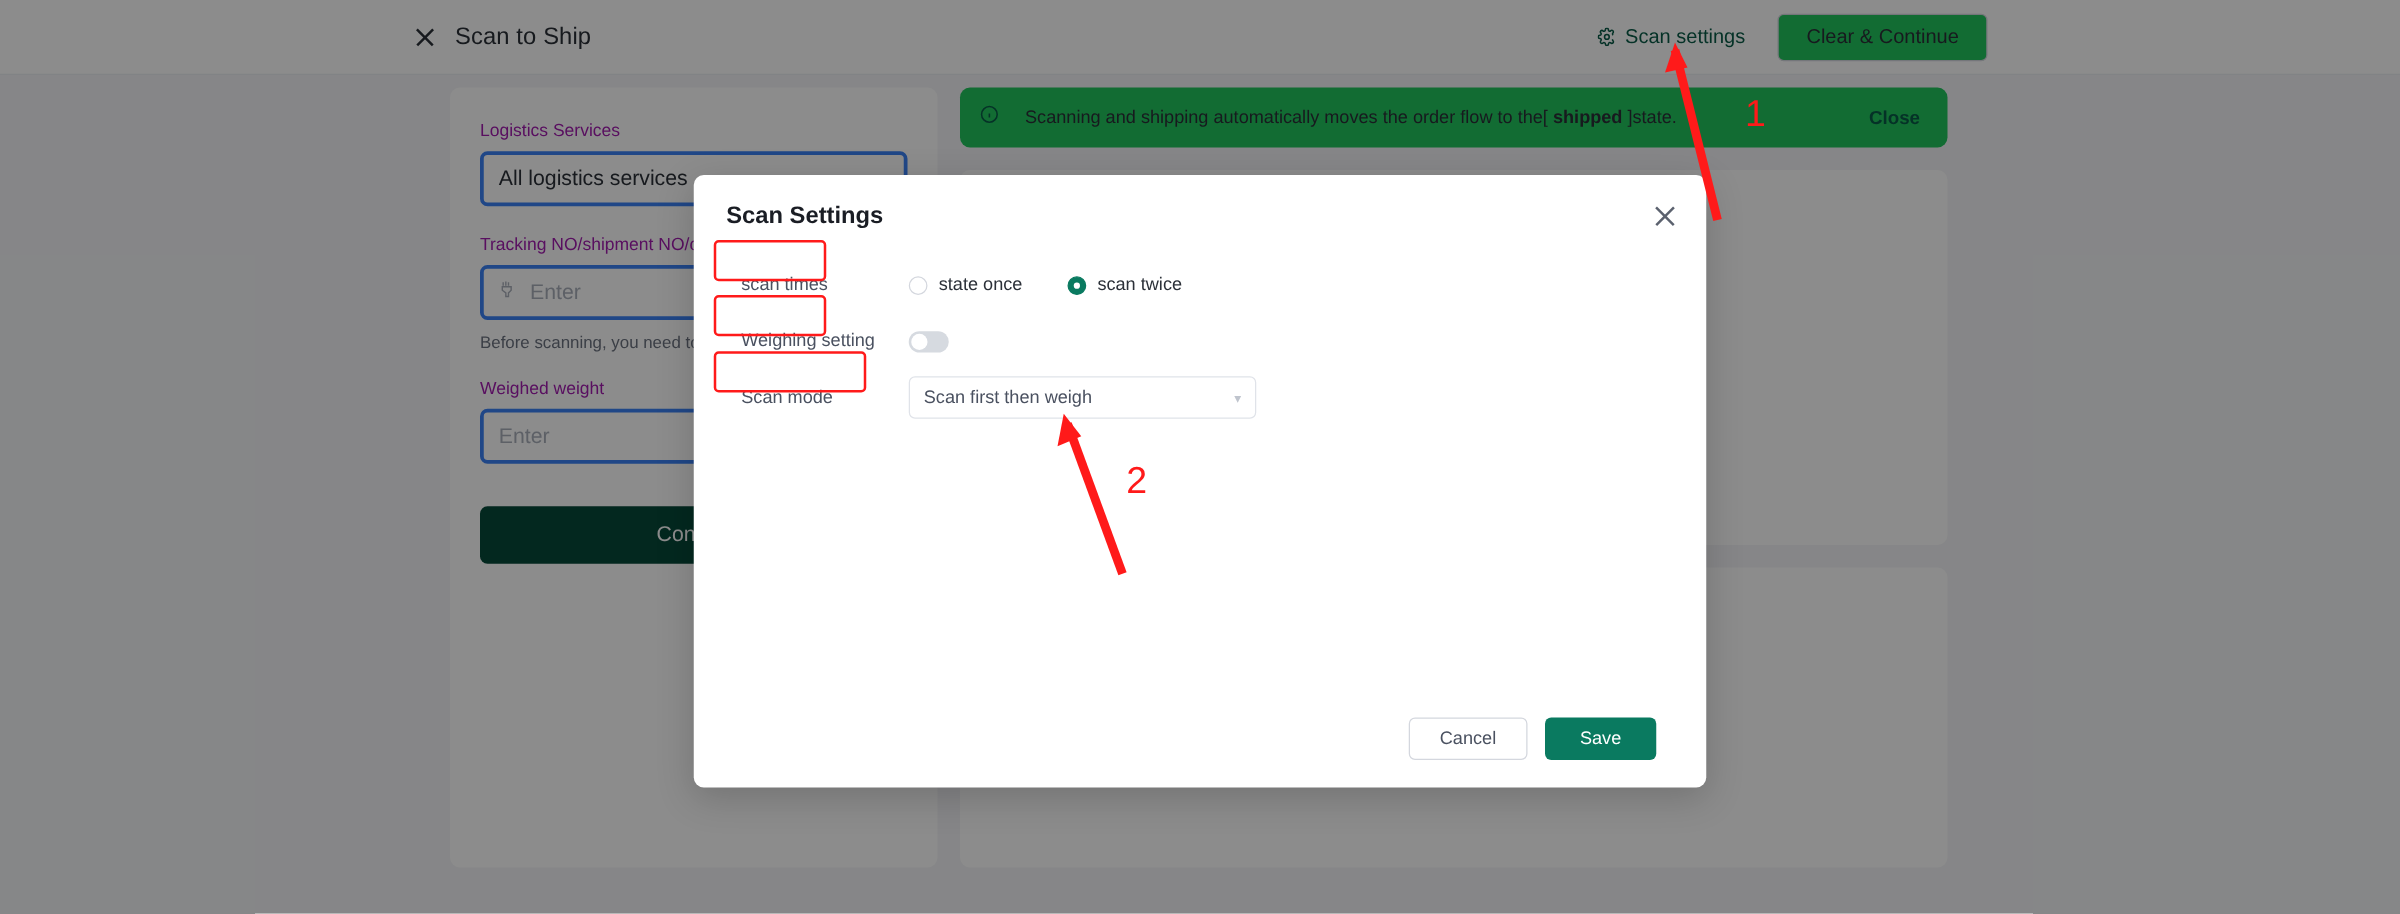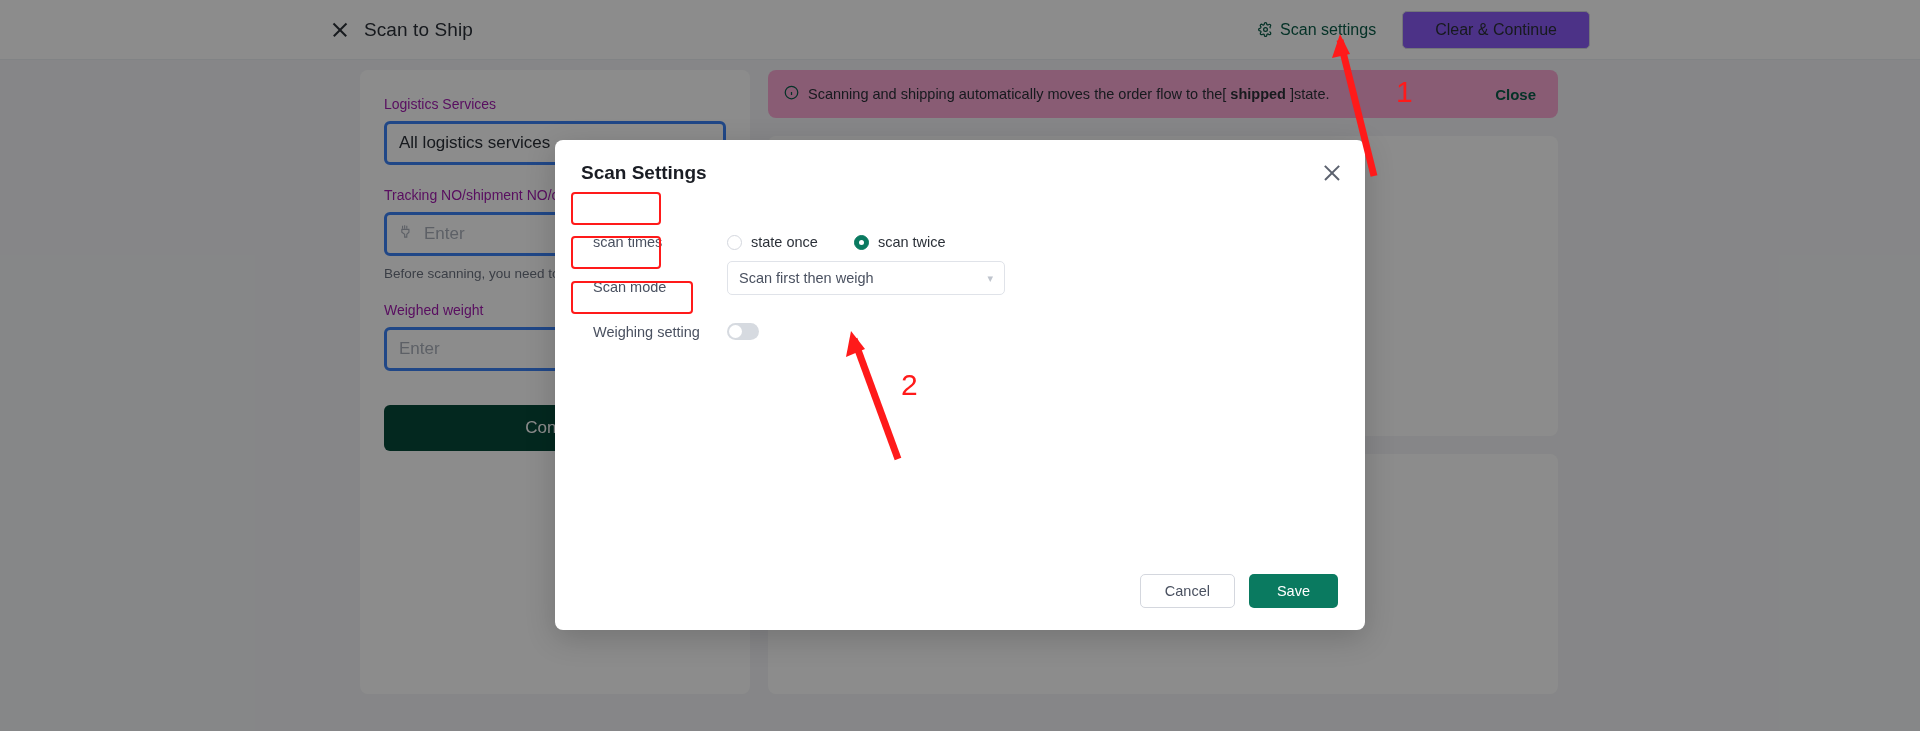--- a/index.html
+++ b/index.html
@@ -73,23 +73,23 @@
     gap: 7px;
     color: #0a5c48;
     font-size: 16px;
     cursor: pointer;
     white-space: nowrap;
   }
   .gear-svg { display:block; }
 
   .btn-outline {
     border: 1px solid #d4d7de;
-    background: #8b5cf6;
+    background: #22c55e;
     border-radius: 5px;
-    padding: 0 32px;
+    padding: 0 22px;
     height: 38px;
     line-height: 36px;
     font-size: 16px;
     color: #2b3038;
     cursor: pointer;
     font-family: "Liberation Sans", sans-serif;
     white-space: nowrap;
   }
 
   
@@ -167,27 +167,27 @@
   }
 
   
   .right-col {
     width: 790px;
     display: flex;
     flex-direction: column;
     gap: 18px;
   }
   .notice-bar {
-    background: #f9a8d4;
+    background: #22c55e;
     border-radius: 8px;
     height: 48px;
     display: flex;
     align-items: center;
     padding: 0 22px 0 16px;
-    gap: 9px;
+    gap: 21px;
   }
   .notice-text {
     font-size: 14.5px;
     color: #2b3038;
   }
   .notice-text b { font-weight: 600; }
   .notice-close {
     margin-left: auto;
     color: #0a5c48;
     font-size: 15px;
@@ -263,21 +263,21 @@
   .modal-close::after  { transform: rotate(-45deg); }
 
   .form-rows {
     position: absolute;
     left: 26px;
     top: 66px;
     width: 760px;
   }
   .form-row {
     display: flex;
-    align-items: flex-end;
+    align-items: center;
     height: 44px;
     margin-bottom: 1px;
   }
   .row-label {
     width: 140px;
     font-size: 14.5px;
     color: #4a5160;
     flex: none;
     padding-left: 12px;
   }
@@ -350,21 +350,21 @@
     position: absolute;
     left: 2px; top: 2px;
     width: 13px; height: 13px;
     border-radius: 50%;
     background: #ffffff;
   }
 
   
   .modal-footer {
     position: absolute;
-    right: 27px;
+    right: 40px;
     bottom: 22px;
     display: flex;
     gap: 14px;
   }
   .btn-cancel {
     border: 1px solid #d4d7de;
     background: #fff;
     border-radius: 5px;
     height: 34px;
     padding: 0 24px;
@@ -509,37 +509,37 @@
             </div>
             <div class="radio-item checked">
               <span class="radio-dot"></span>
               <span>scan twice</span>
             </div>
           </div>
         </div>
       </div>
 
       <div class="form-row">
+        <div class="row-label">Weighing setting</div>
+        <div class="row-control">
+          <div class="toggle">
+            <span class="knob"></span>
+          </div>
+        </div>
+      </div>
+
+      <div class="form-row">
         <div class="row-label">Scan mode</div>
         <div class="row-control">
           <div class="select-box">
             <span>Scan first then weigh</span>
             <span class="chev">▾</span>
           </div>
         </div>
       </div>
-
-      <div class="form-row">
-        <div class="row-label">Weighing setting</div>
-        <div class="row-control">
-          <div class="toggle">
-            <span class="knob"></span>
-          </div>
-        </div>
-      </div>
     </div>
 
     <div class="modal-footer">
       <button class="btn-cancel">Cancel</button>
       <button class="btn-save">Save</button>
     </div>
   </div>
 
   <div class="annot-layer">
 

